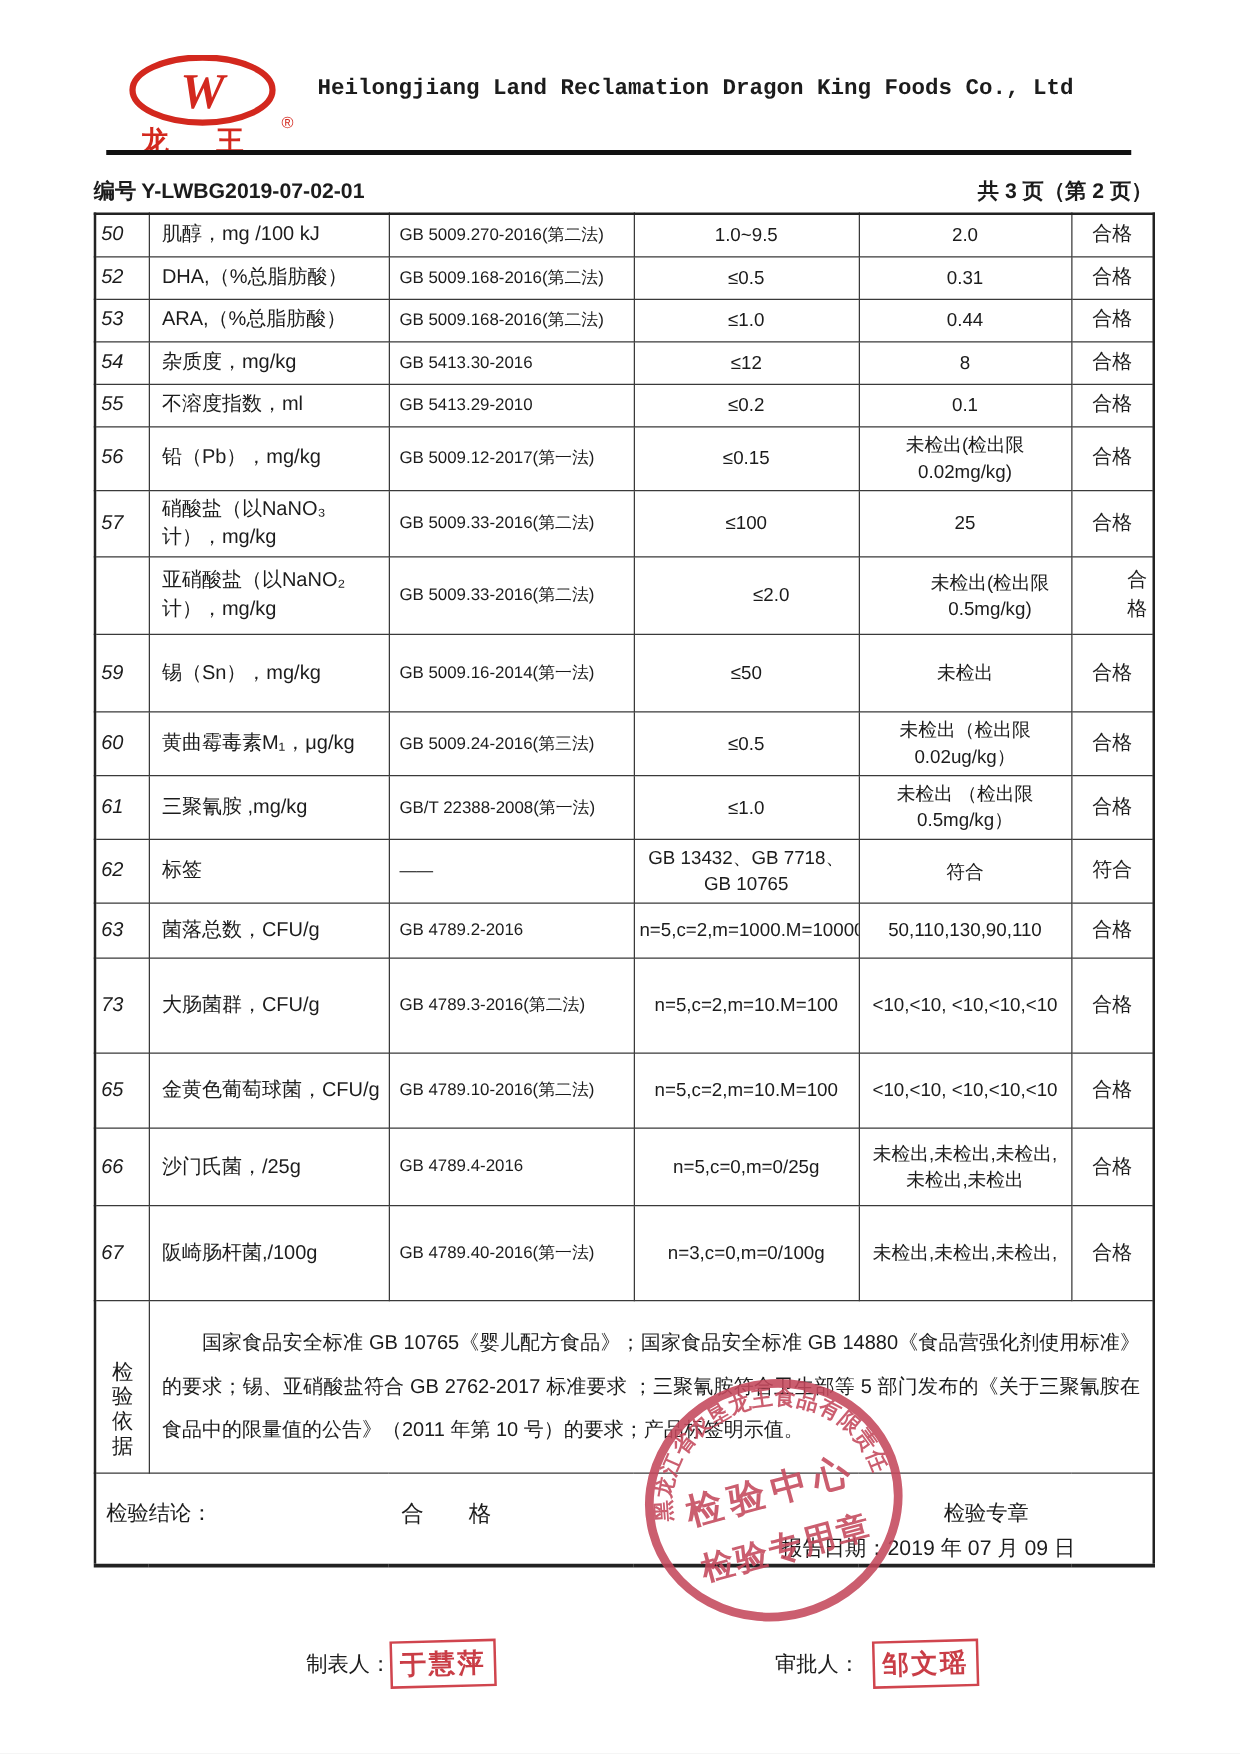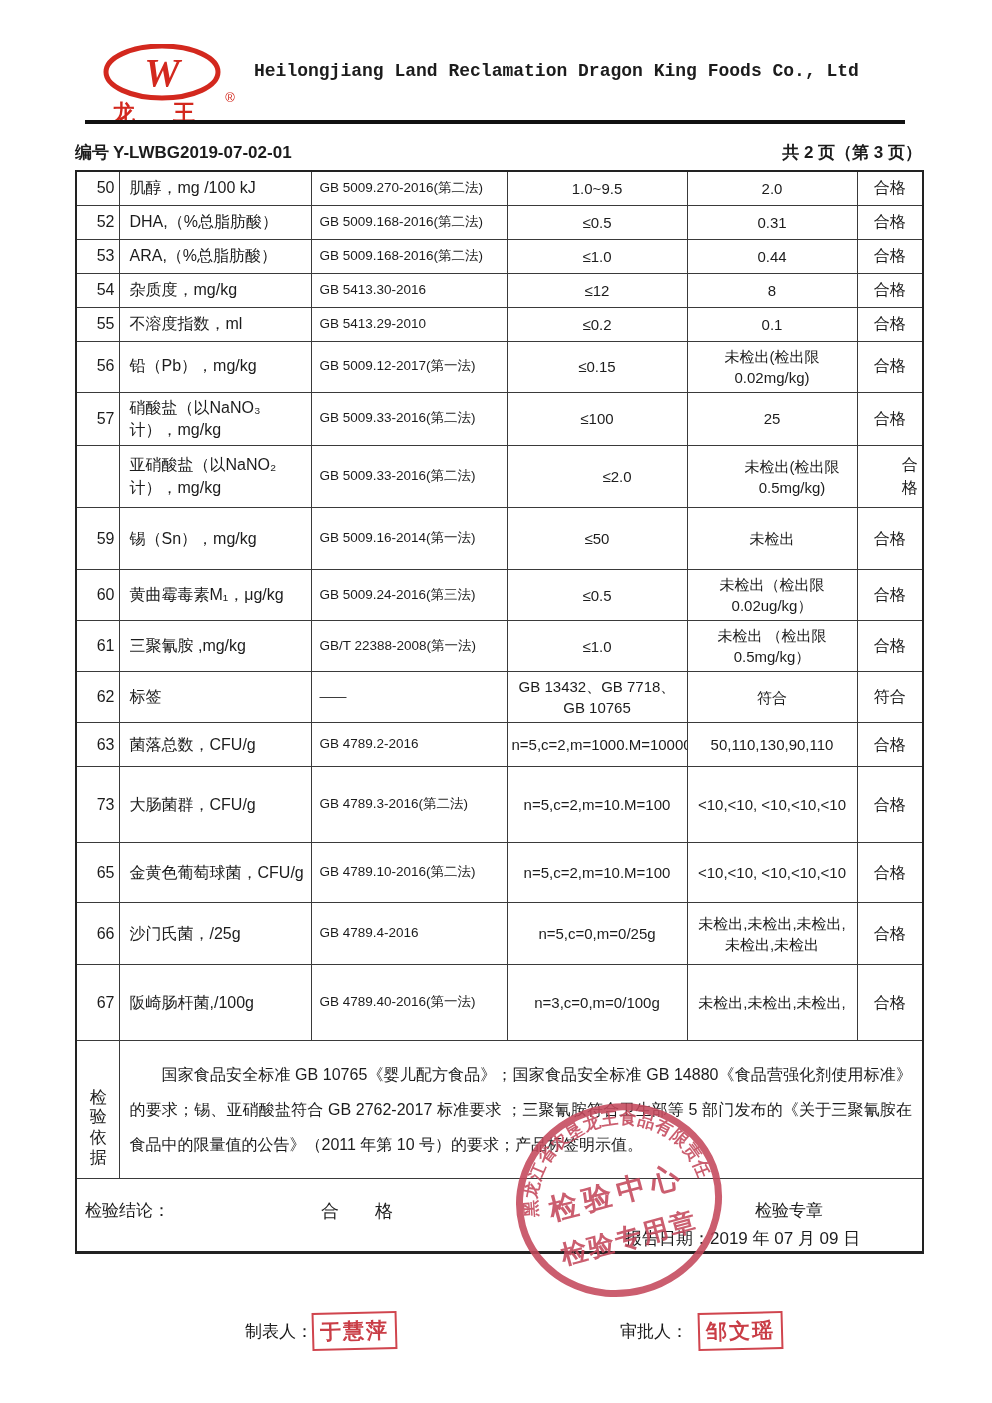--- a/index.html
+++ b/index.html
@@ -35,21 +35,21 @@
   
   .tbl-wrap { position:absolute; top:170px; left:75px; width:847px; }
   table.results {
     width:847px; border-collapse:collapse; table-layout:fixed;
     border:2.5px solid #222;
   }
   table.results td {
     border:1.5px solid #3a3a3a; padding:4px 4px; vertical-align:middle;
     line-height:1.4; overflow:hidden;
   }
-  .c-no       { text-align:right; font-size:16px; }
+  .c-no       { text-align:left; font-size:16px;font-style:italic; }
   .c-item     { text-align:left; padding-left:10px !important; font-size:16px; }
   .c-method   { text-align:left; padding-left:8px !important; font-size:13.5px; }
   .c-standard { text-align:center; font-size:15px; }
   .c-result   { text-align:center; font-size:15px; }
   .c-verdict  { text-align:center; font-size:16px; }
 
   
   #rows-tbody tr:nth-child(-n+6) td { height:34px; }
   #rows-tbody tr:nth-child(7)  td { height:50px; }
   #rows-tbody tr:nth-child(8)  td { height:62px;padding-left:44px; }
@@ -121,21 +121,21 @@
     <div class="company">
       <div class="company-en">Heilongjiang Land Reclamation Dragon King Foods Co., Ltd</div>
     </div>
   </div>
   <div class="header-rule"></div>
 
   <div class="doc-info">
     <span>
       <span class="doc-number-label">编号</span><span>Y-LWBG2019-07-02-01</span>
     </span>
-    <span>共 2 页（第 3 页）</span>
+    <span>共 3 页（第 2 页）</span>
   </div>
 
   <div class="tbl-wrap">
     <table class="results">
       <colgroup>
         <col style="width:43px">
           <col style="width:192px">
           <col style="width:196px">
         <col style="width:180px">
           <col style="width:170px">

